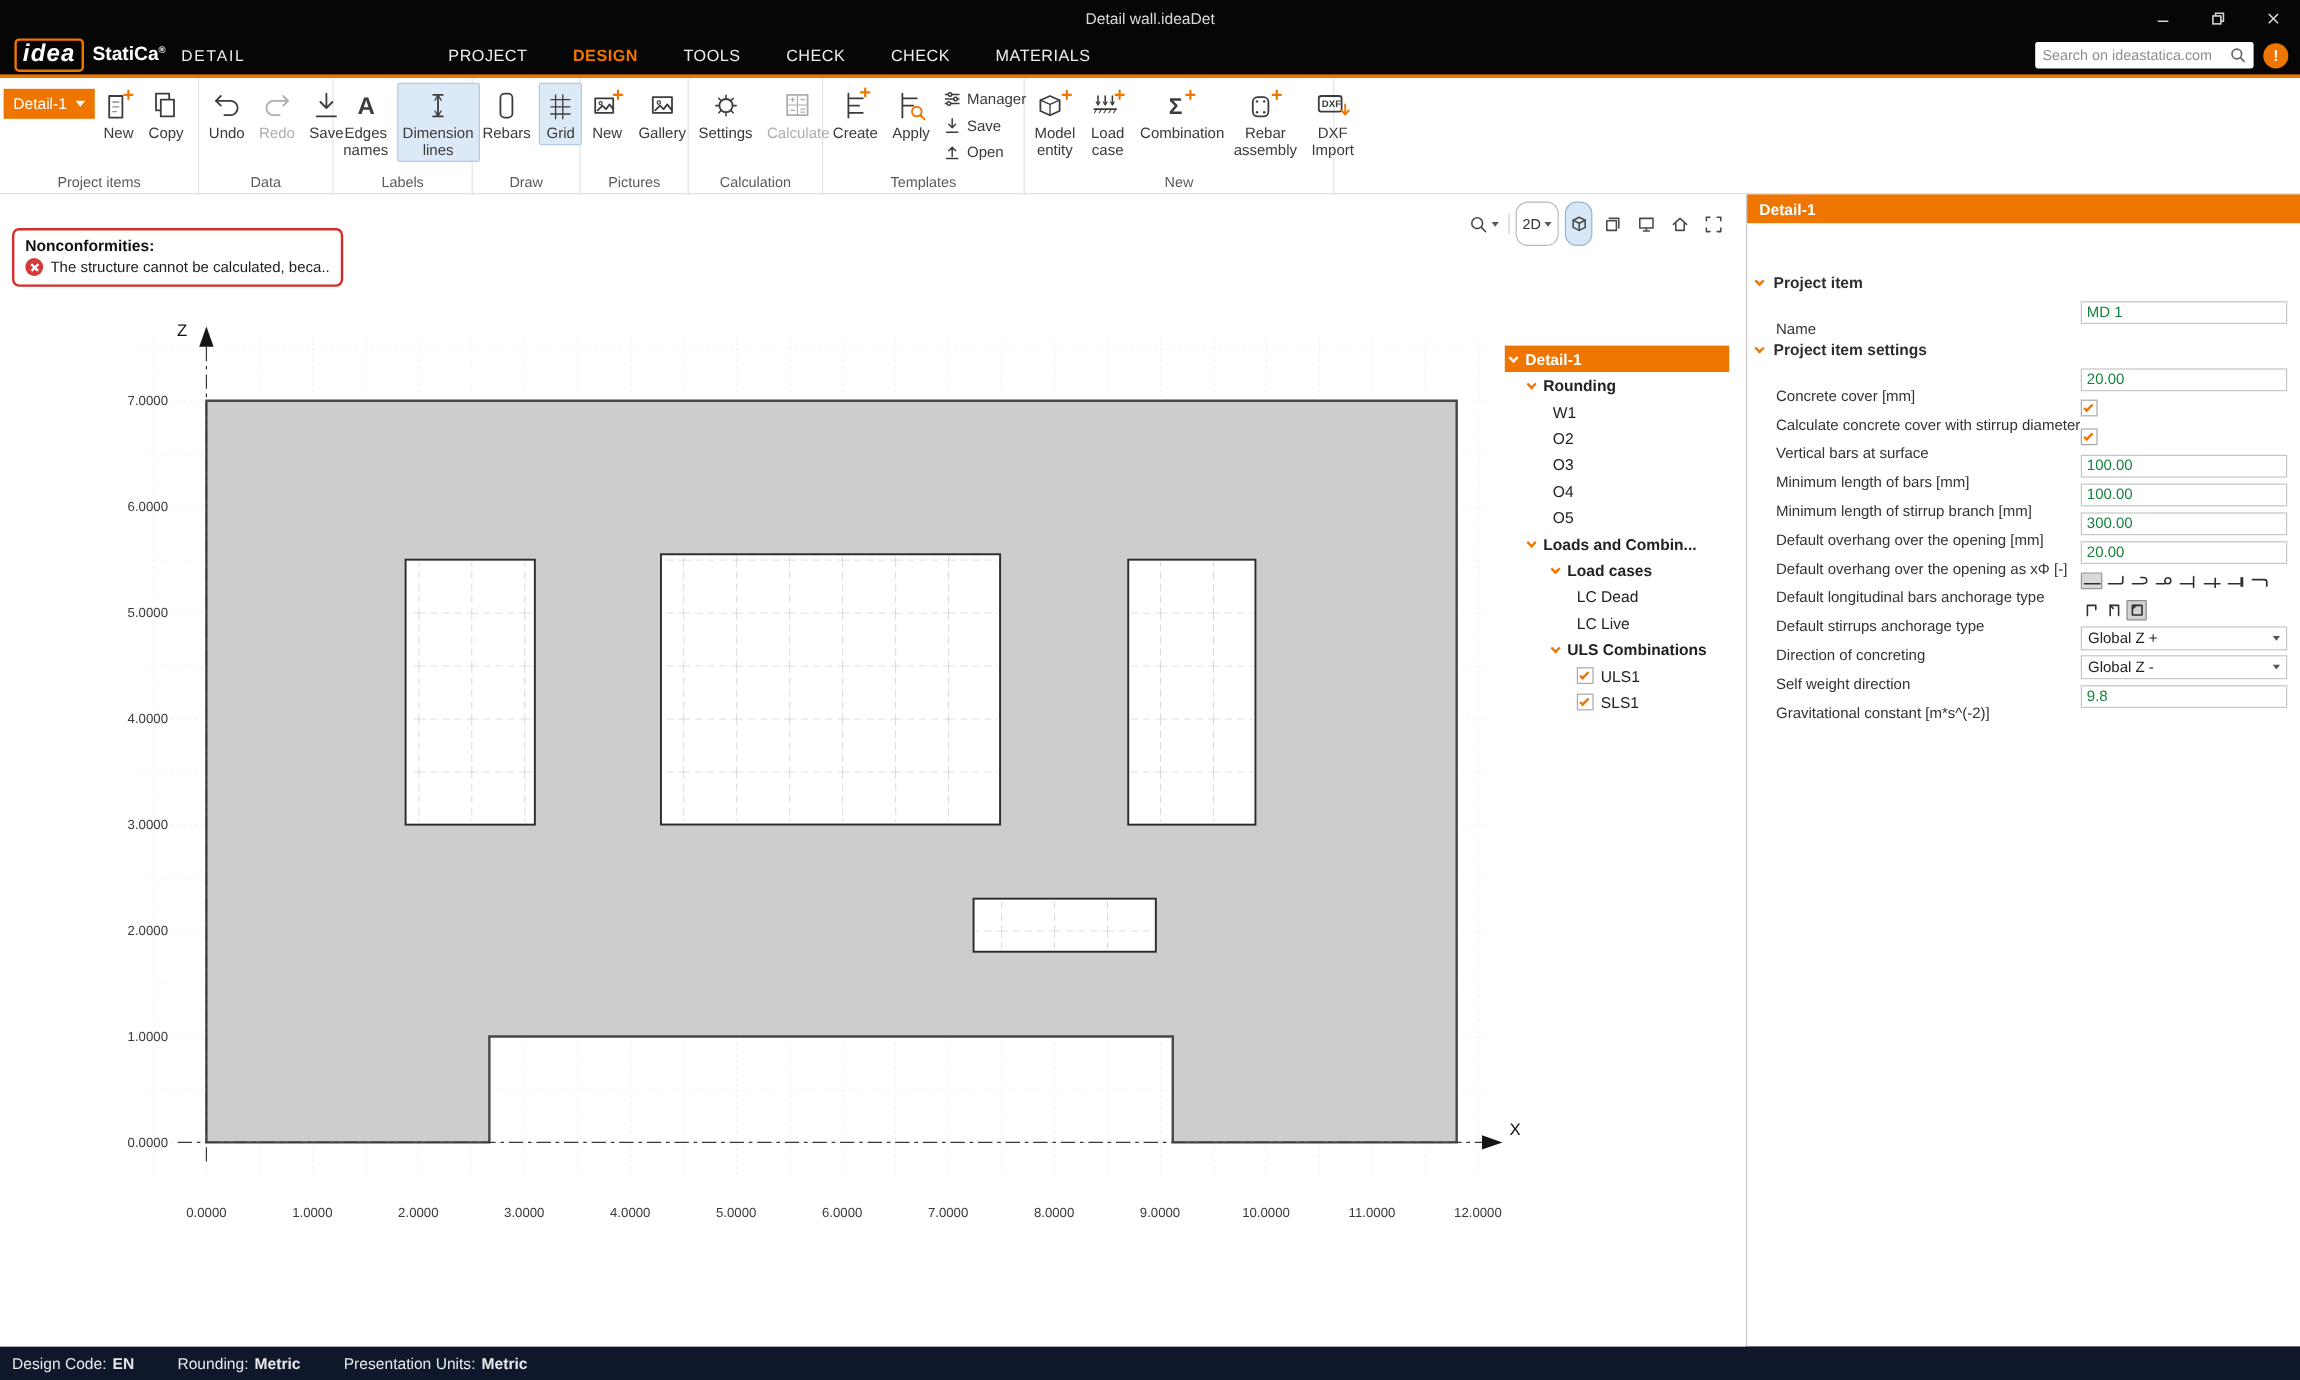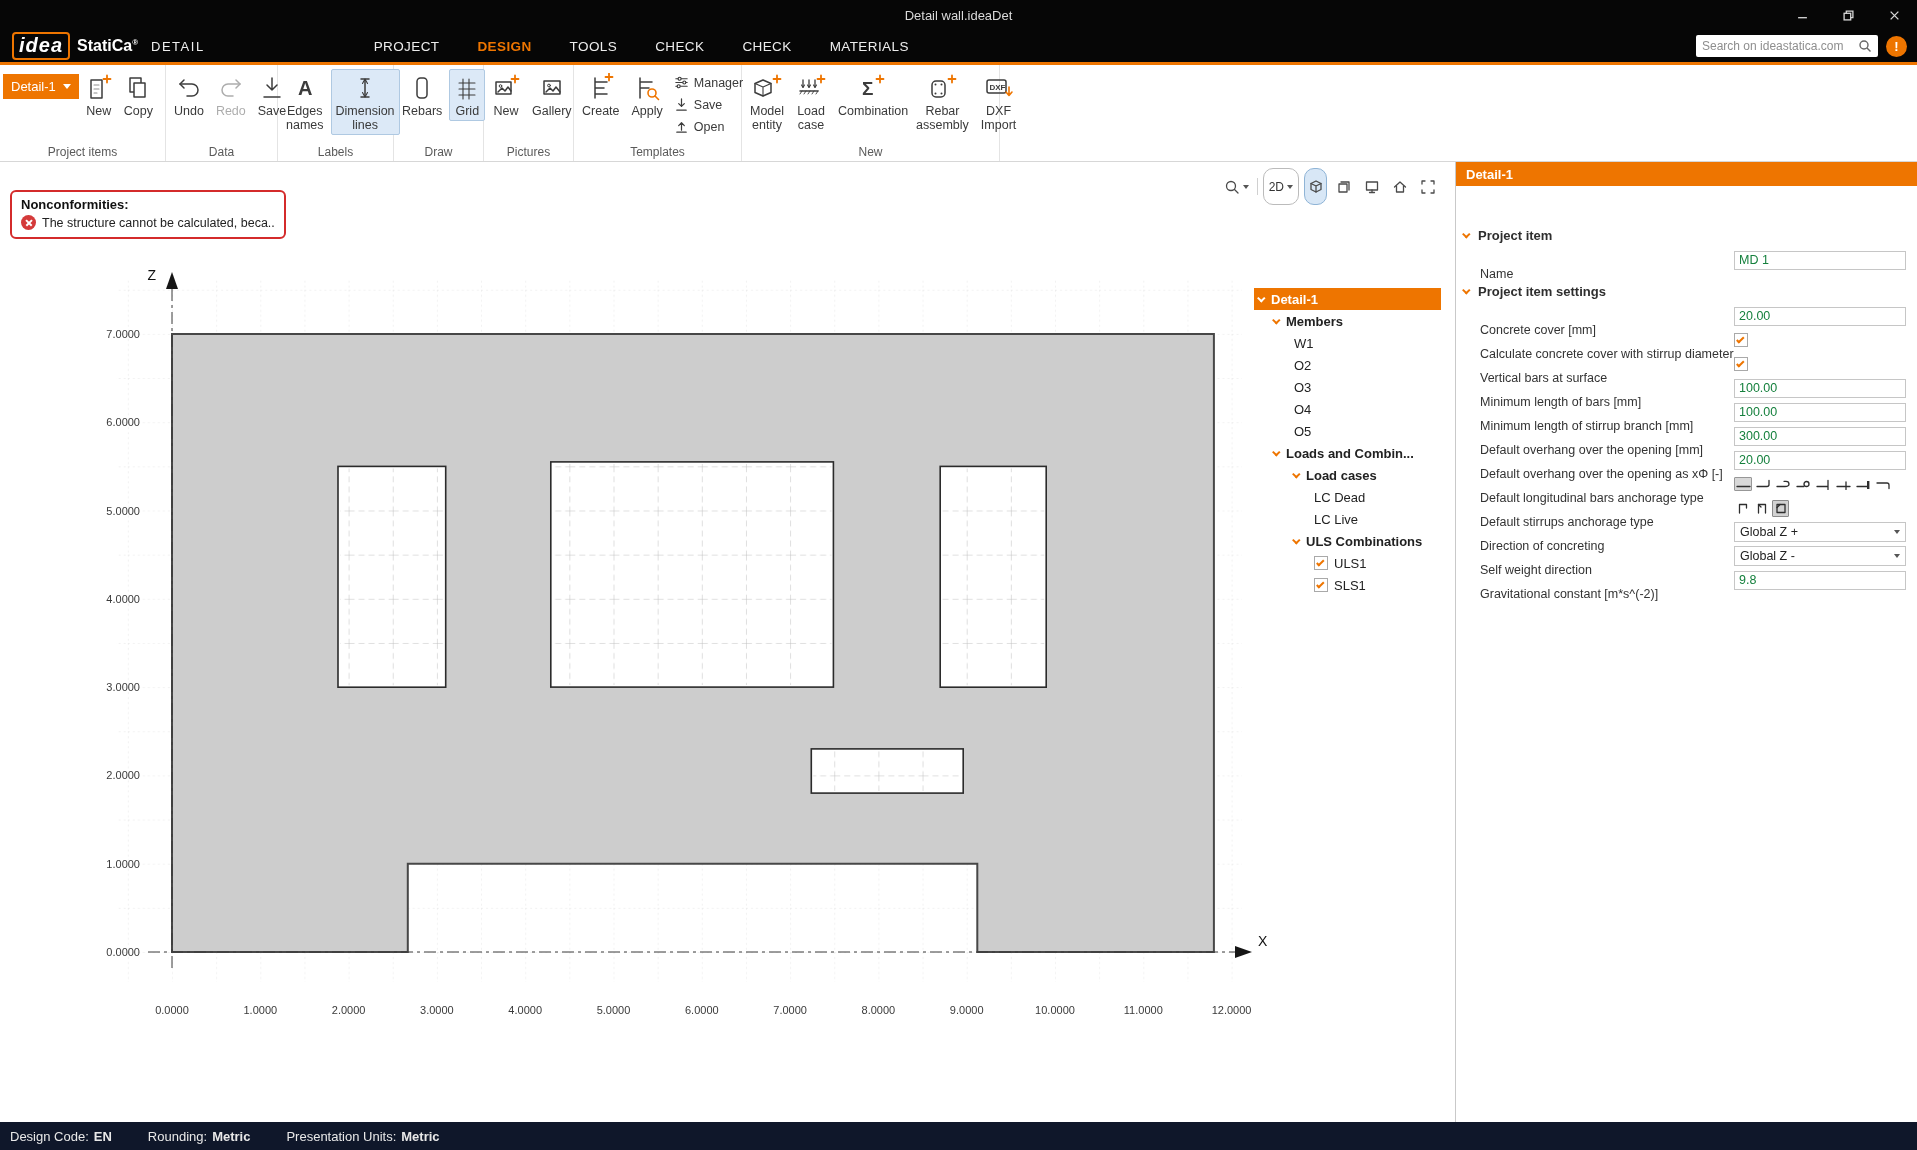--- a/index.html
+++ b/index.html
@@ -290,20 +290,44 @@
                 <circle cx="10" cy="12.5" r="1.4" stroke-width="1"></circle>
                 <path d="M7 19l4-4 3 3 3-4 4 5"></path>
               </svg>
             </div>
           <div class="rlabel">Gallery</div>
         </div>
       </div>
       <div class="rgroup-label">Pictures</div>
     </div>
 
+    <div class="rgroup" style="width:112px">
+      <div class="rbuttons">
+        <div class="rbtn">
+          <div class="ricon">
+              <svg width="28" height="30" viewBox="0 0 28 30">
+                <circle cx="14" cy="15" r="5.5"></circle>
+                <path d="M14 6.5v3M14 20.5v3M5.5 15h3M19.5 15h3M8 9l2.2 2.2M17.8 18.8L20 21M20 9l-2.2 2.2M10.2 18.8L8 21" stroke-width="1.3"></path>
+              </svg>
+            </div>
+          <div class="rlabel">Settings</div>
+        </div>
+        <div class="rbtn disabled">
+          <div class="ricon">
+              <svg width="28" height="30" viewBox="0 0 28 30">
+                <rect x="5" y="6" width="17" height="17"></rect>
+                <path d="M13.5 6v17M5 14.5h17" stroke-width="1"></path>
+                <path d="M8 10h3M9.5 8.5v3M16.5 10h3M8 19h3M16.5 18h3M16.5 20.5h3" stroke-width="1"></path>
+              </svg>
+            </div>
+          <div class="rlabel">Calculate</div>
+        </div>
+      </div>
+      <div class="rgroup-label">Calculation</div>
+    </div>
 
     <div class="rgroup" style="width:168px">
       <div class="rbuttons">
         <div class="rbtn">
           <div class="ricon">
               <svg width="26" height="30" viewBox="0 0 26 30">
                 <path d="M7 5v20M7 9h12M7 15h9M7 21h12"></path>
                 <path class="or" d="M17.5 4h7M21 0.5v7" stroke-width="1.8"></path>
               </svg>
             </div>
@@ -531,21 +555,21 @@
         </div>
       </div>
 
       <div class="tree">
         <div class="trow root">
             <span class="chev white"></span>
             <span>Detail-1</span>
           </div>
         <div class="trow ind1">
             <span class="chev"></span>
-            <span class="bold">Members</span>
+            <span class="bold">Rounding</span>
           </div>
         <div class="trow ind2">
             <span>W1</span>
           </div>
         <div class="trow ind2">
             <span>O2</span>
           </div>
         <div class="trow ind2">
             <span>O3</span>
           </div>

